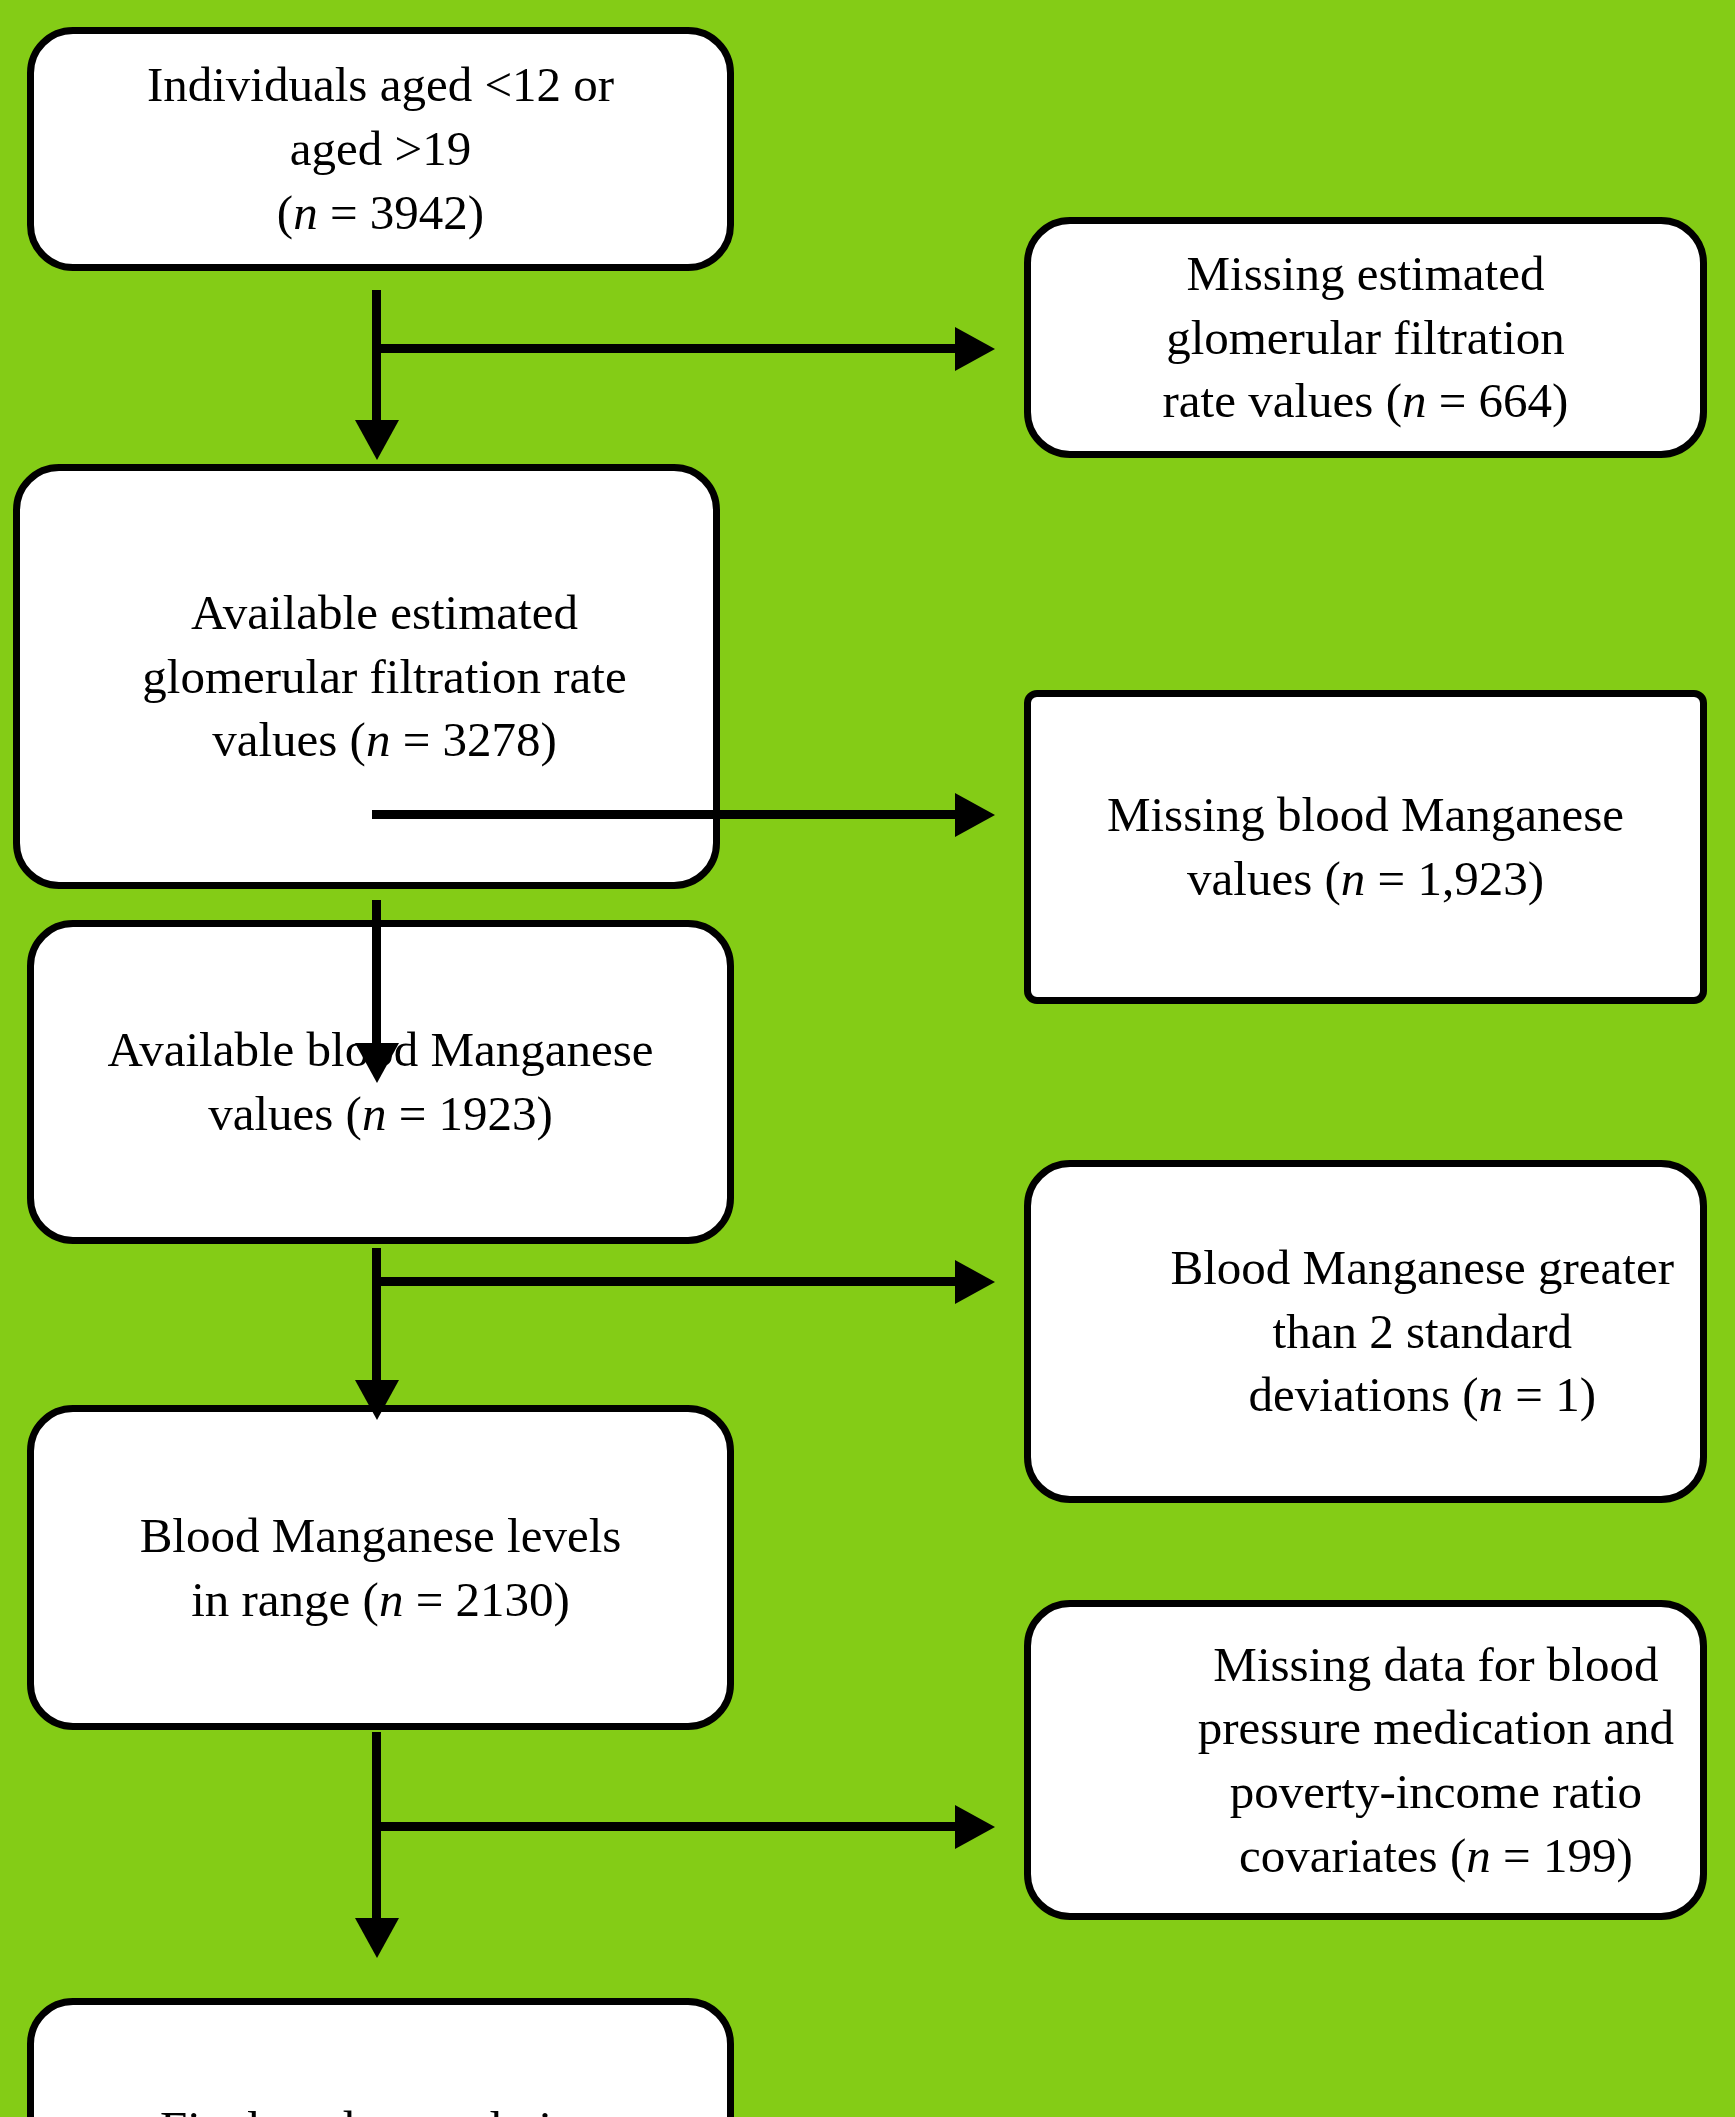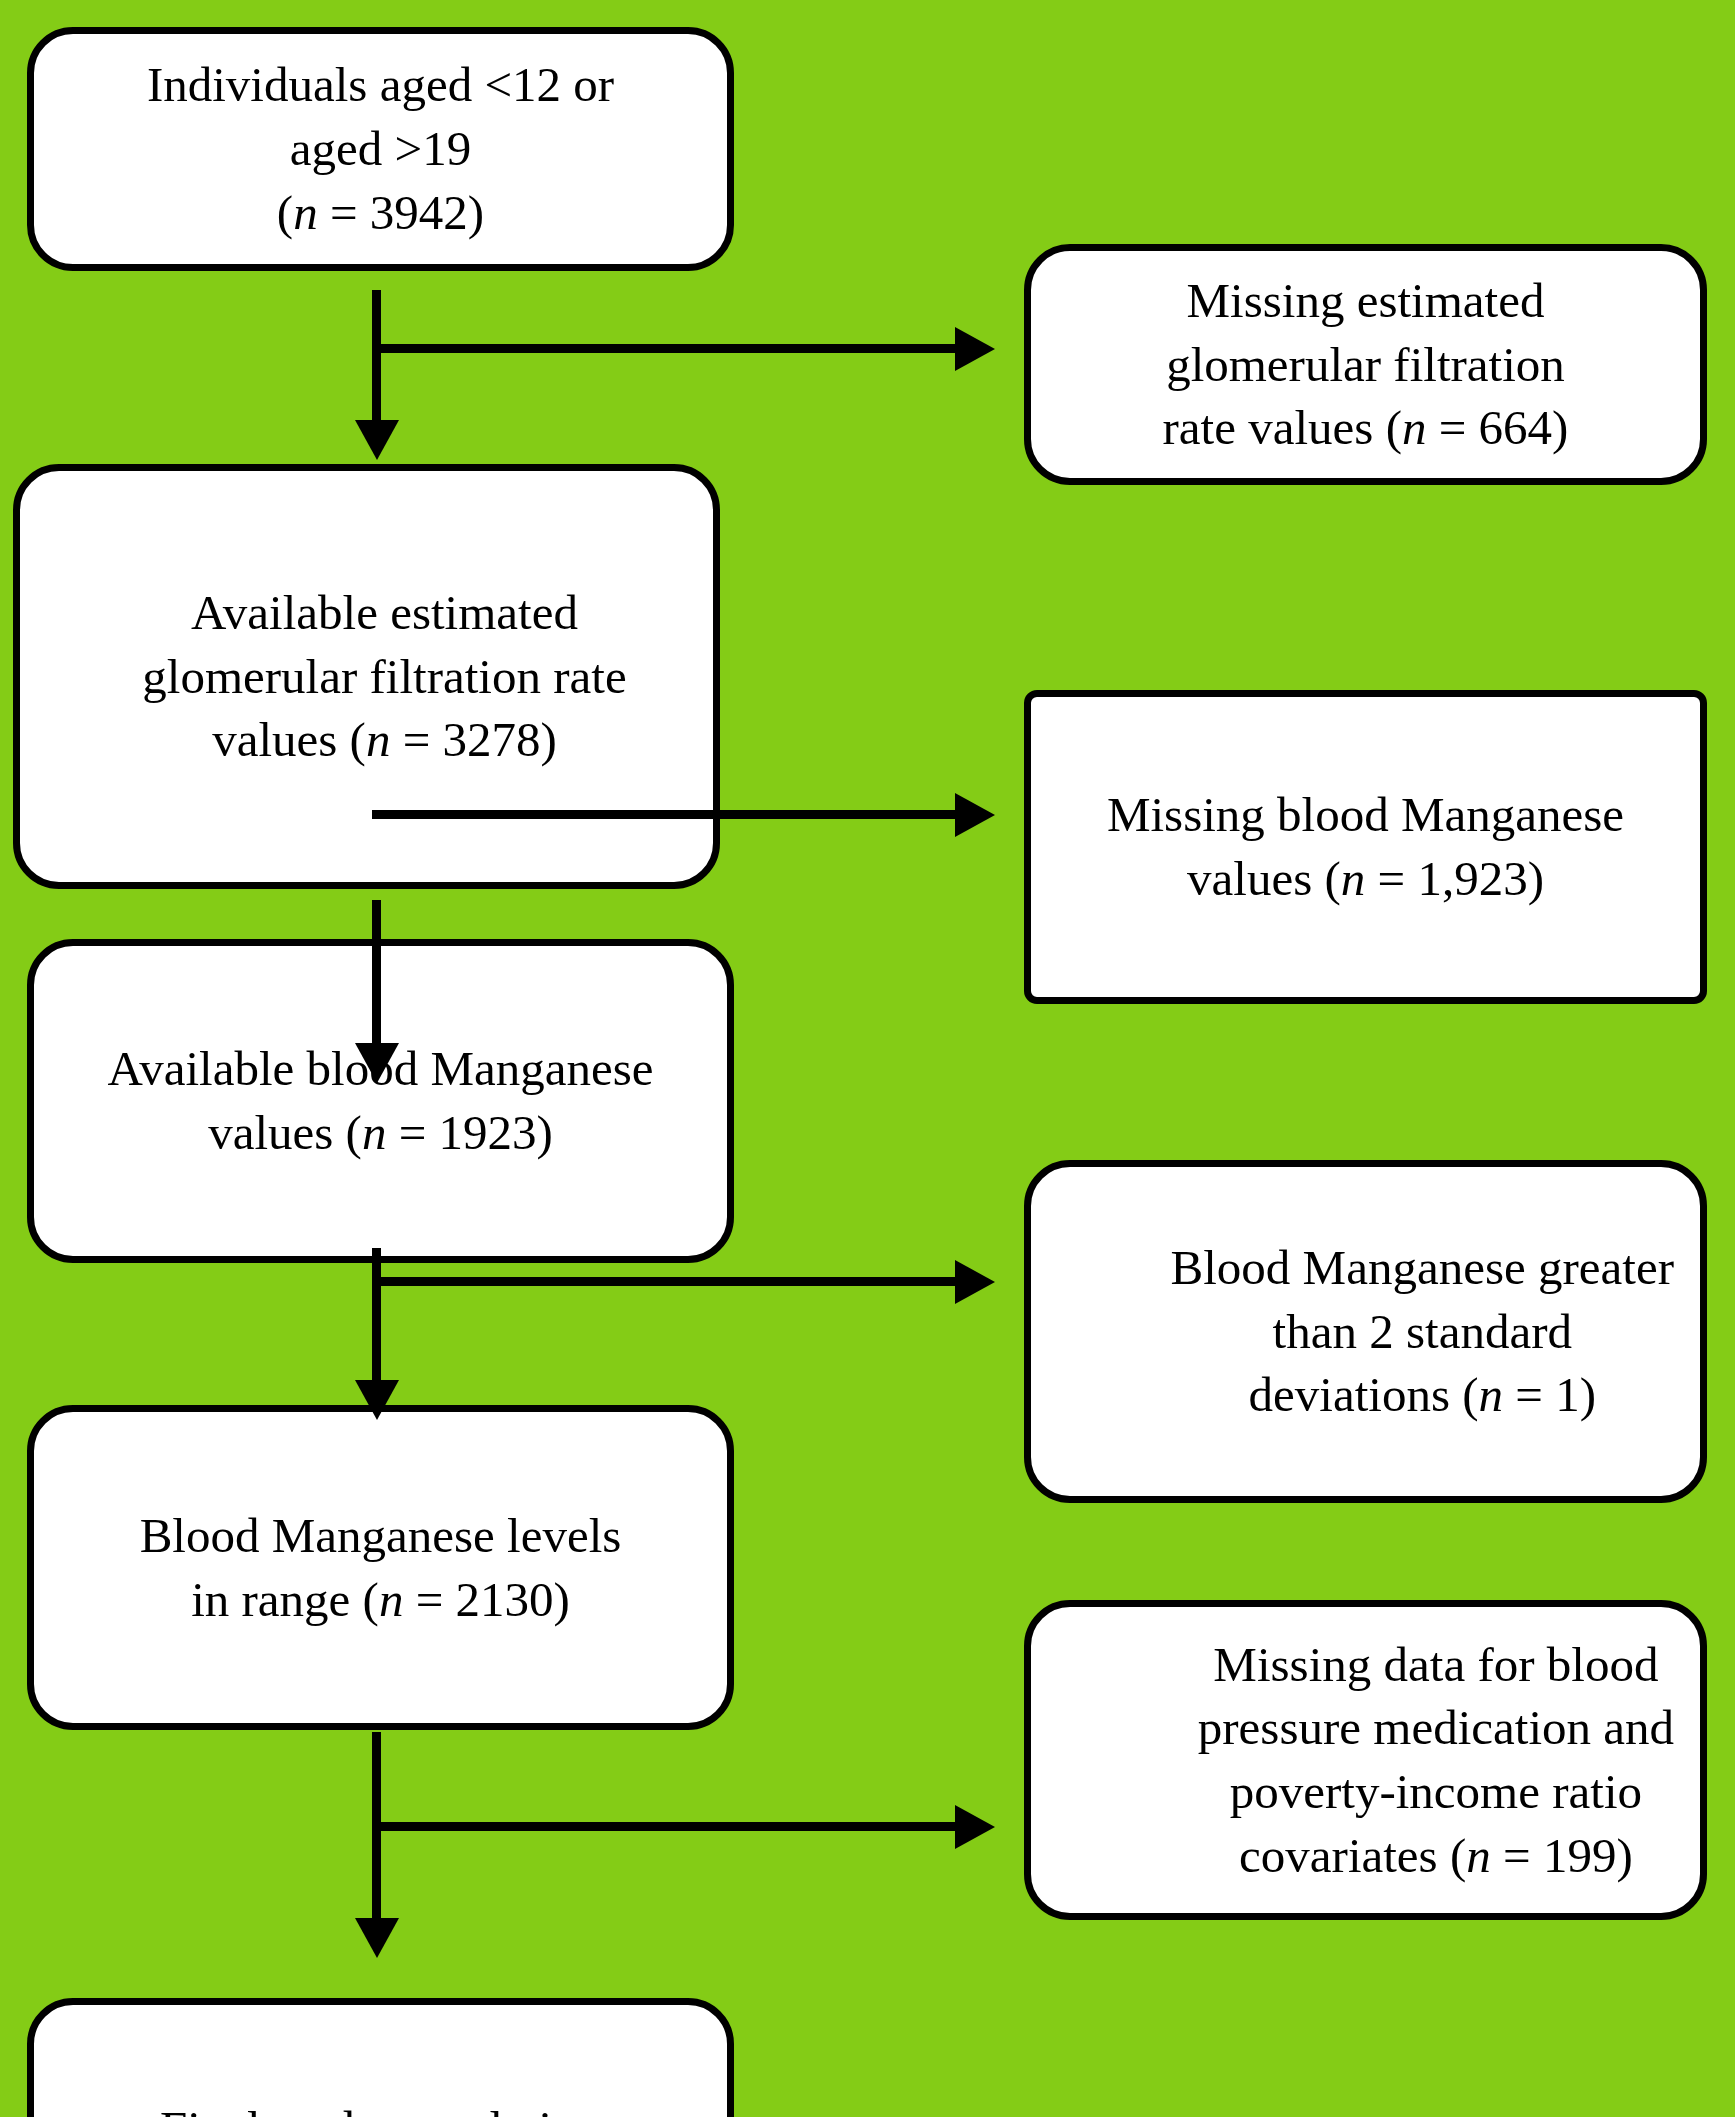--- a/index.html
+++ b/index.html
@@ -70,33 +70,33 @@
 <div id="canvas">
 
   <div class="node" style="left:27px; top:27px; width:707px; height:244px;">
     <span class="txt">Individuals aged &lt;12 or<br>aged &gt;19<br>(<i>n</i> = 3942)</span>
   </div>
 
   <div class="node" style="left:13px; top:464px; width:707px; height:425px;padding-left:36px;">
     <span class="txt">Available estimated<br>glomerular filtration rate<br>values (<i>n</i> = 3278)</span>
   </div>
 
-  <div class="node" style="left:27px; top:920px; width:707px; height:324px;margin-top:19px;">
+  <div class="node" style="left:27px; top:920px; width:707px; height:324px;">
     <span class="txt">Available blood Manganese<br>values (<i>n</i> = 1923)</span>
   </div>
 
   <div class="node" style="left:27px; top:1405px; width:707px; height:325px;">
     <span class="txt">Blood Manganese levels<br>in range (<i>n</i> = 2130)</span>
   </div>
 
   <div class="node" style="left:27px; top:1998px; width:707px; height:325px;">
     <span class="txt">Final study population<br>( = 1932)</span>
   </div>
 
-  <div class="node" style="left:1024px; top:244px; width:683px; height:241px;">
+  <div class="node" style="left:1024px; top:217px; width:683px; height:241px;">
     <span class="txt">Missing estimated<br>glomerular filtration<br>rate values (<i>n</i> = 664)</span>
   </div>
 
   <div class="node" style="left:1024px; top:690px; width:683px; height:314px;border-radius:13px;">
     <span class="txt">Missing blood Manganese<br>values (<i>n</i> = 1,923)</span>
   </div>
 
   <div class="node" style="left:1024px; top:1160px; width:683px; height:343px;justify-content:flex-end;">
     <span class="txt">Blood Manganese greater<br>than 2 standard<br>deviations (<i>n</i> = 1)</span>
   </div>

